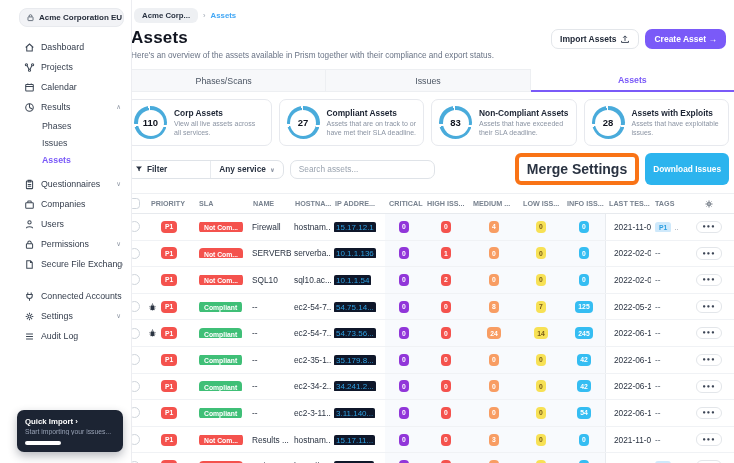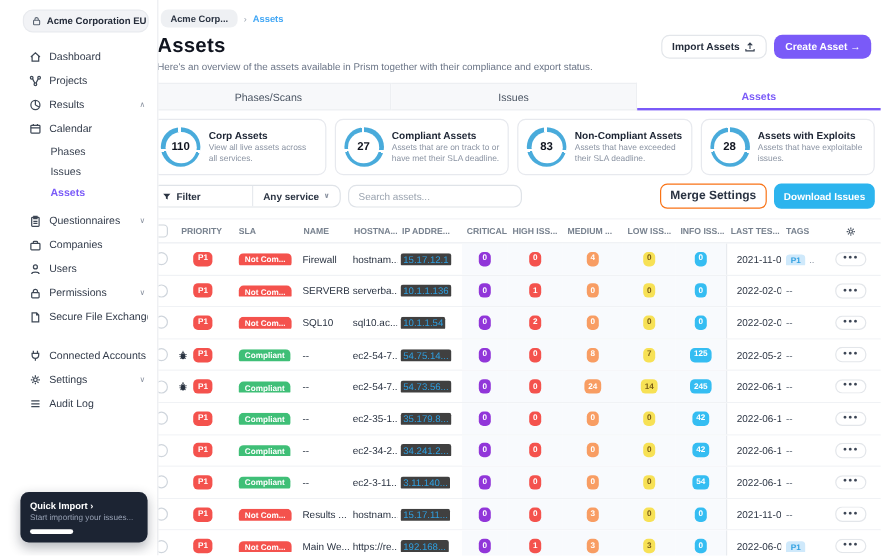--- a/index.html
+++ b/index.html
@@ -73,22 +73,22 @@
   .filter-group { display:flex; align-items:center; border:1px solid #dfe3e8; border-radius:7px;
     background:#fff; overflow:hidden; }
   .fg-seg { display:flex; align-items:center; gap:4px; padding:3.5px 8px; font-size:8.3px;
     font-weight:600; color:#2a3342; cursor:pointer; }
   .fg-seg + .fg-seg { border-left:1px solid #e7eaee;margin-left:35px; }
   .fg-seg .chev { font-size:6px; padding:0; }
   .search-input { width:145px; border:1px solid #dfe3e8; border-radius:7px; padding:3.5px 8px;
     font-size:8.3px; color:#2a3342; outline:none; font-family:inherit; background:#fff; }
   .search-input::placeholder { color:#9aa3af; }
   .toolbar-right { margin-left:auto; display:flex; gap:6px; }
-  .btn-merge { background:#fff; border:1px solid #f97316; border-radius:6px; padding:4px 8px;
-    font-size:10px; font-weight:600; color:#2a3342; cursor:pointer; font-family:inherit; }
+  .btn-merge { background:#fff; border:4px solid #f97316; border-radius:6px; padding:4px 8px;
+    font-size:14px; font-weight:600; color:#2a3342; cursor:pointer; font-family:inherit; }
   .btn-download { background:var(--button-blue); color:#fff; border:none; border-radius:6px;
     padding:4px 8px; font-size:8.3px; font-weight:600; cursor:pointer; font-family:inherit; }
 
   
   .table { margin-top:8px; border-top:1px solid #eef0f3; }
   .thead,.trow { display:grid;
     grid-template-columns:26px 48px 54px 42px 40px 54px 38px 46px 50px 44px 42px 46px 40px 36px;
     align-items:center; }
   .thead { height:20px; border-bottom:1px solid #e7eaee; background:#fff; }
   .th { font-size:7.2px; font-weight:700; color:#78828f; white-space:nowrap; overflow:hidden;
@@ -103,21 +103,21 @@
     margin:0 auto; cursor:pointer; }
   .cbx.sq { border-radius:3.5px; }
   .pri-cell { position:relative; padding-left:14px; display:flex; align-items:center; height:100%; }
   .bug { position:absolute; left:1px; top:50%; transform:translateY(-50%); display:flex; }
   .p1 { background:var(--badge-red); color:#fff; font-size:6.8px; font-weight:700; padding:2.5px 4px;
     border-radius:4px; }
   .slab { color:#fff; font-size:6.8px; font-weight:700; padding:2.5px 5px; border-radius:4px;
     white-space:nowrap; }
   .slab.non { background:var(--badge-red); }
   .slab.ok { background:var(--badge-green); }
-  .iplink { color:var(--tag-text); background:#404040; padding:1px 2px; border-radius:2px;
+  .iplink { color:var(--tag-text); background:#0f172a; padding:1px 2px; border-radius:2px;
     font-size:8px; cursor:pointer;margin-top:48px; }
   .badge { min-width:8px; text-align:center; color:#fff; font-size:6.8px; font-weight:700;
     padding:2.5px 3.5px; border-radius:4px; }
   .badge.cr { background:var(--badge-purple); }
   .badge.hi { background:var(--badge-red); }
   .badge.me { background:var(--badge-orange); }
   .badge.lo { background:var(--badge-yellow); color:#7a5c17; }
   .badge.in { background:var(--badge-blue); }
   .tagchip { background:var(--tag-bg); color:var(--tag-text); font-size:6.8px; font-weight:600;
     padding:2px 4px; border-radius:3px; }
@@ -158,35 +158,35 @@
               <circle cx="12.5" cy="4" r="1.6"></circle>
               <circle cx="8" cy="12" r="1.6"></circle>
               <path d="M4.6 5.4 L7.2 10.5 M11.4 5.4 L8.8 10.5"></path>
             </svg>
           </span>
           <span class="nav-label">Projects</span>
         </div>
         <div class="nav-item">
           <span class="icn">
             <svg width="11" height="11" viewBox="0 0 16 16" fill="none" stroke="#3e4856" stroke-width="1.5">
+              <rect x="2.5" y="3.5" width="11" height="9.5" rx="1"></rect>
+              <path d="M2.5 6.5 H13.5 M5.5 2 V4.5 M10.5 2 V4.5"></path>
+            </svg>
+          </span>
+          <span class="nav-label">Calendar</span>
+        </div>
+        <div class="nav-item">
+          <span class="icn">
+            <svg width="11" height="11" viewBox="0 0 16 16" fill="none" stroke="#3e4856" stroke-width="1.5">
               <circle cx="8" cy="8" r="5.5"></circle>
               <path d="M8 8 V2.5 M8 8 L12.5 10.5"></path>
             </svg>
           </span>
           <span class="nav-label">Results</span>
           <span class="chev">∧</span>
-        </div>
-        <div class="nav-item">
-          <span class="icn">
-            <svg width="11" height="11" viewBox="0 0 16 16" fill="none" stroke="#3e4856" stroke-width="1.5">
-              <rect x="2.5" y="3.5" width="11" height="9.5" rx="1"></rect>
-              <path d="M2.5 6.5 H13.5 M5.5 2 V4.5 M10.5 2 V4.5"></path>
-            </svg>
-          </span>
-          <span class="nav-label">Calendar</span>
         </div>
         <div class="nav-sub">Phases</div>
         <div class="nav-sub">Issues</div>
         <div class="nav-sub active">Assets</div>
         <div class="q-gap"></div>
         <div class="nav-item">
           <span class="icn">
             <svg width="11" height="11" viewBox="0 0 16 16" fill="none" stroke="#3e4856" stroke-width="1.5">
               <rect x="3.5" y="3" width="9" height="11" rx="1"></rect>
               <path d="M6 2 h4 v2.5 H6 Z M5.5 8 H10.5 M5.5 10.5 H10.5"></path>

